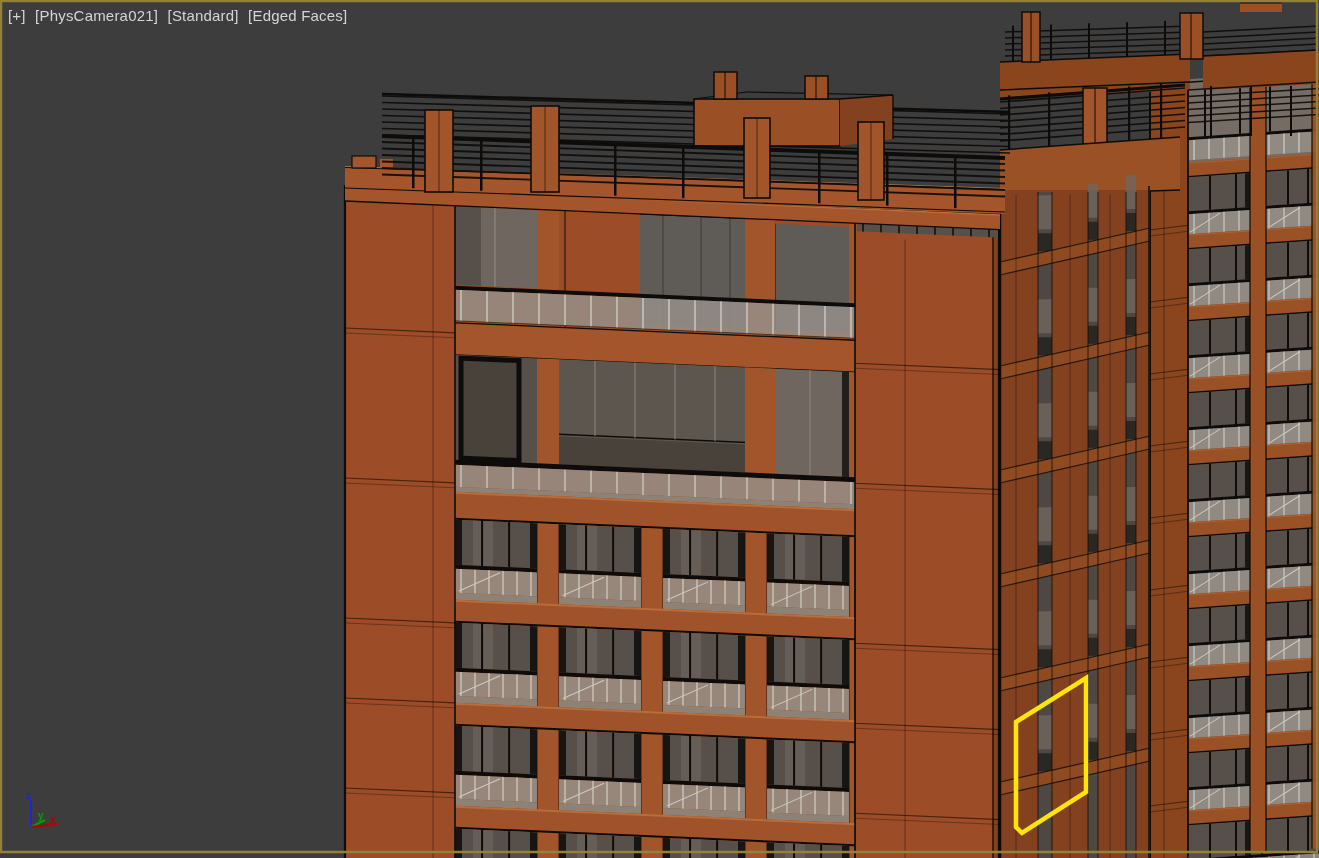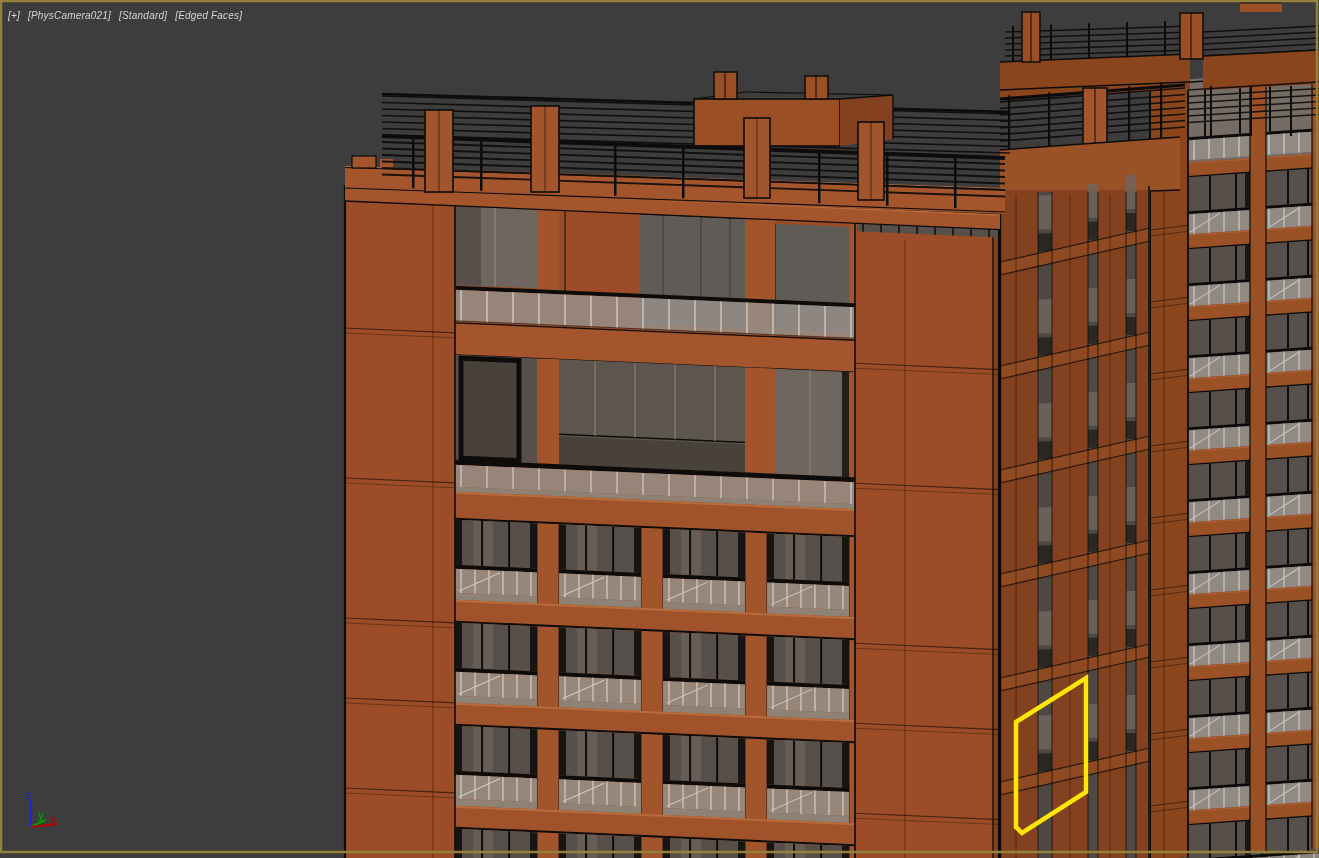--- a/index.html
+++ b/index.html
@@ -6,27 +6,26 @@
   .viewport{
     position:relative;
     width:1319px;height:858px;
     overflow:hidden;
     background:var(--bg,#3d3d3d);
     font-family:"Liberation Sans","DejaVu Sans",sans-serif;
   }
   .viewport svg{position:absolute;left:0;top:0;}
   .vp-label{
     position:absolute;left:8px;top:9px;
-    font-size:10px;line-height:13px;
+    font-size:15px;line-height:13px;
     color:var(--label,#d6d5d3);
     letter-spacing:.2px;
     user-select:none;
     white-space:nowrap;
     z-index:5;
-    font-style:italic;
   }
   .vp-label span{margin-right:5px;cursor:pointer;}
   
   .f-beam   {fill:var(--beamO,#a4552b);}
   .f-orange {fill:var(--orange,#9c4c26);}
   .f-col    {fill:var(--orangeCol,#a2542b);}
   .f-slab   {fill:var(--slab,#a0532a);}
   .f-slabhi {fill:var(--slabHi,#b86d3c);}
   .f-oside  {fill:var(--orangeSide,#84411f);}
   .f-slabsd {fill:var(--slabSide,#8f4a22);}

